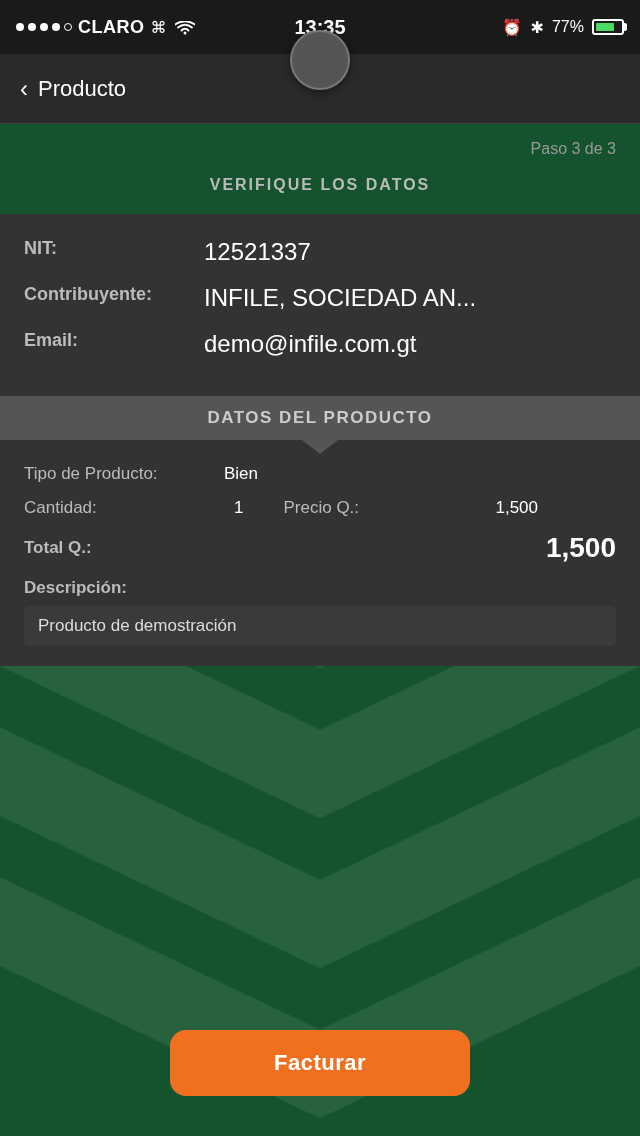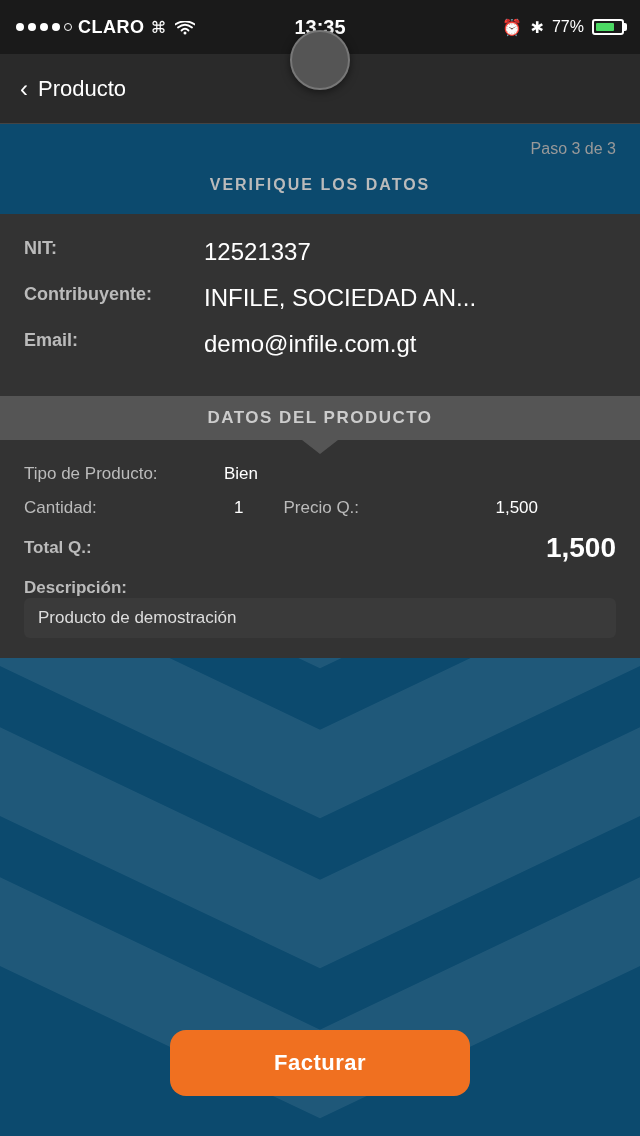--- a/index.html
+++ b/index.html
@@ -162,21 +162,21 @@
     .nav-title {
       color: white;
       font-size: 22px;
       font-weight: 400;
     }
 
     
     .main-content {
       width: 100%;
       height: calc(1136px - 54px - 70px);
-      background: #0c4a6e;
+      background: #14532d;
       position: relative;
       overflow: hidden;
     }
 
     .content-inner {
       position: relative;
       z-index: 1;
       padding: 0 0 20px 0;
     }
 
@@ -318,20 +318,21 @@
       color: white;
       font-size: 28px;
       font-weight: 800;
     }
 
     
     .desc-label {
       color: #bbb;
       font-size: 17px;
       font-weight: 600;
+      margin-bottom: 8px;
     }
 
     .desc-value {
       color: #ddd;
       font-size: 17px;
       background: #3a3a3a;
       padding: 10px 14px;
       border-radius: 6px;
     }
 

